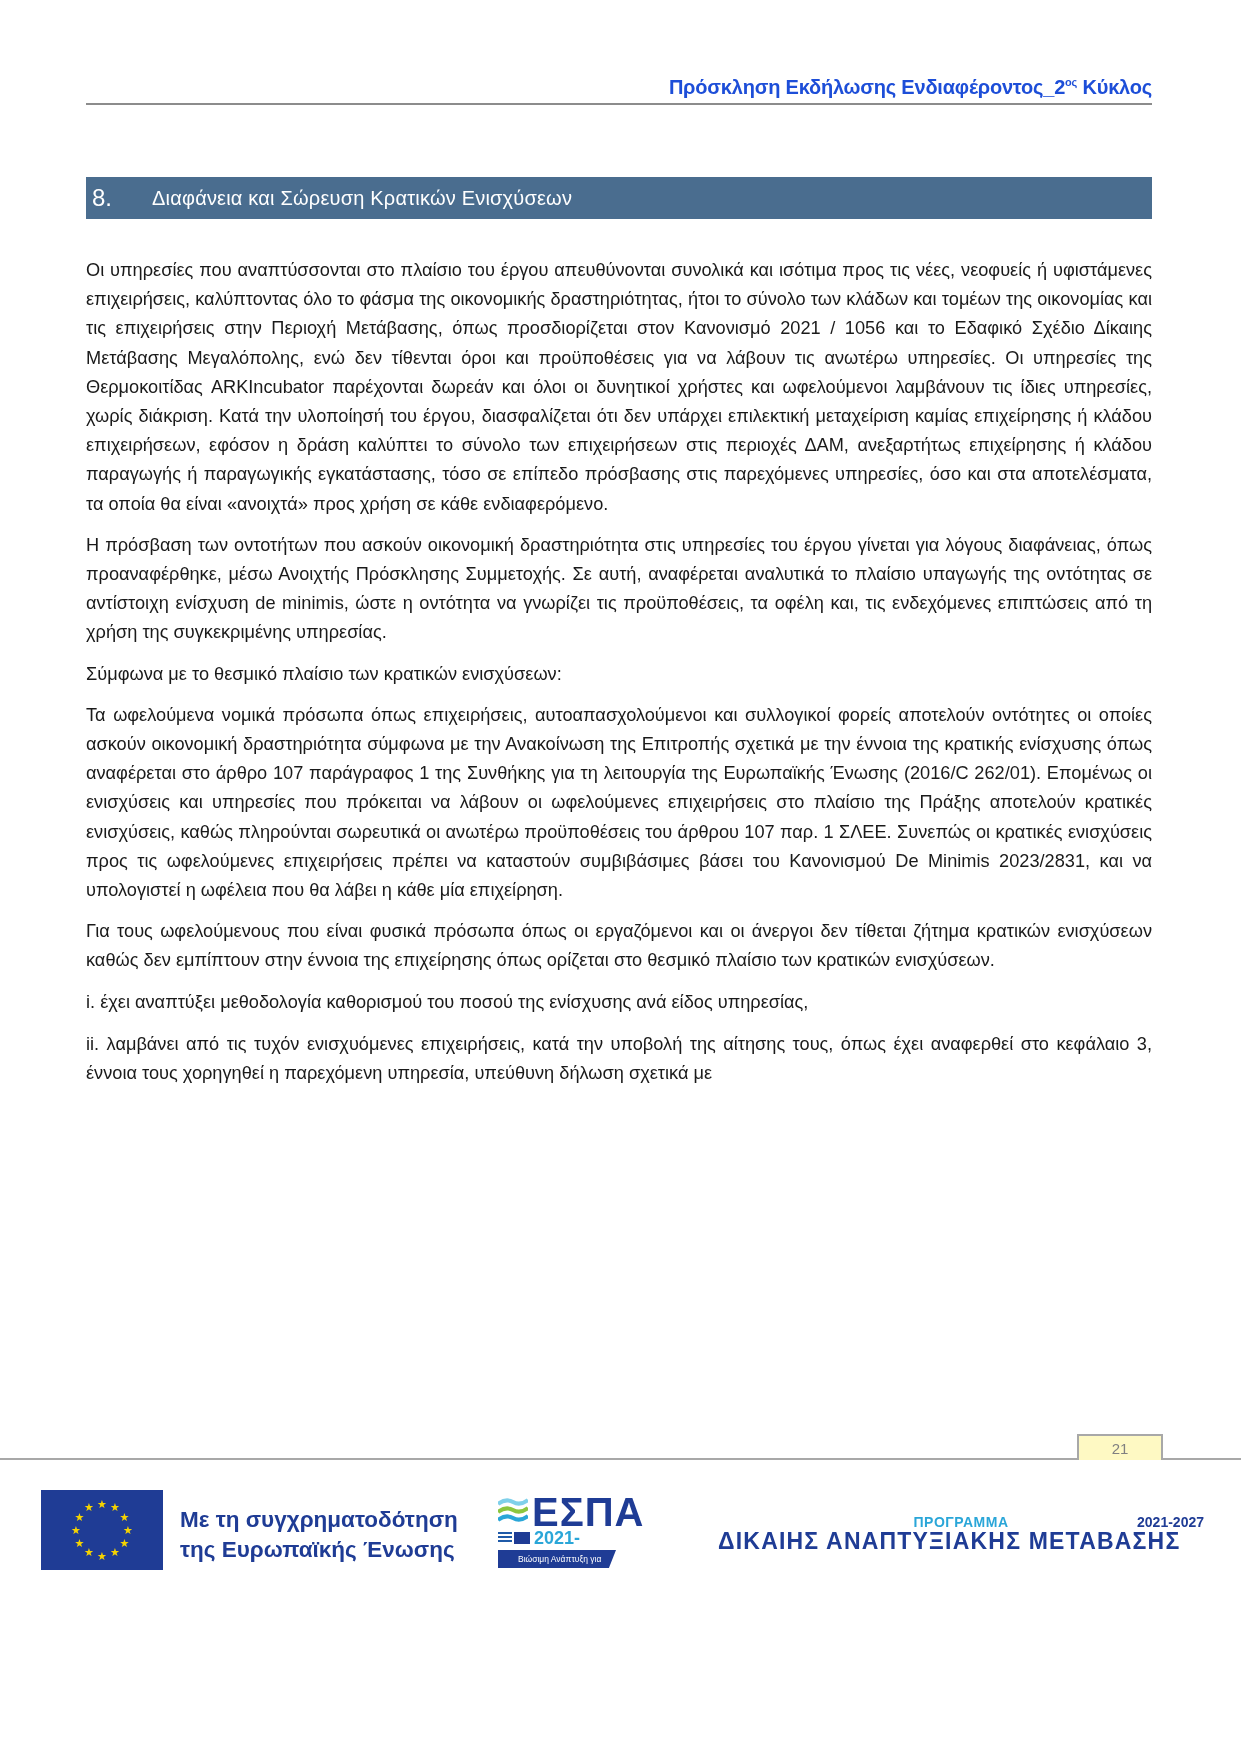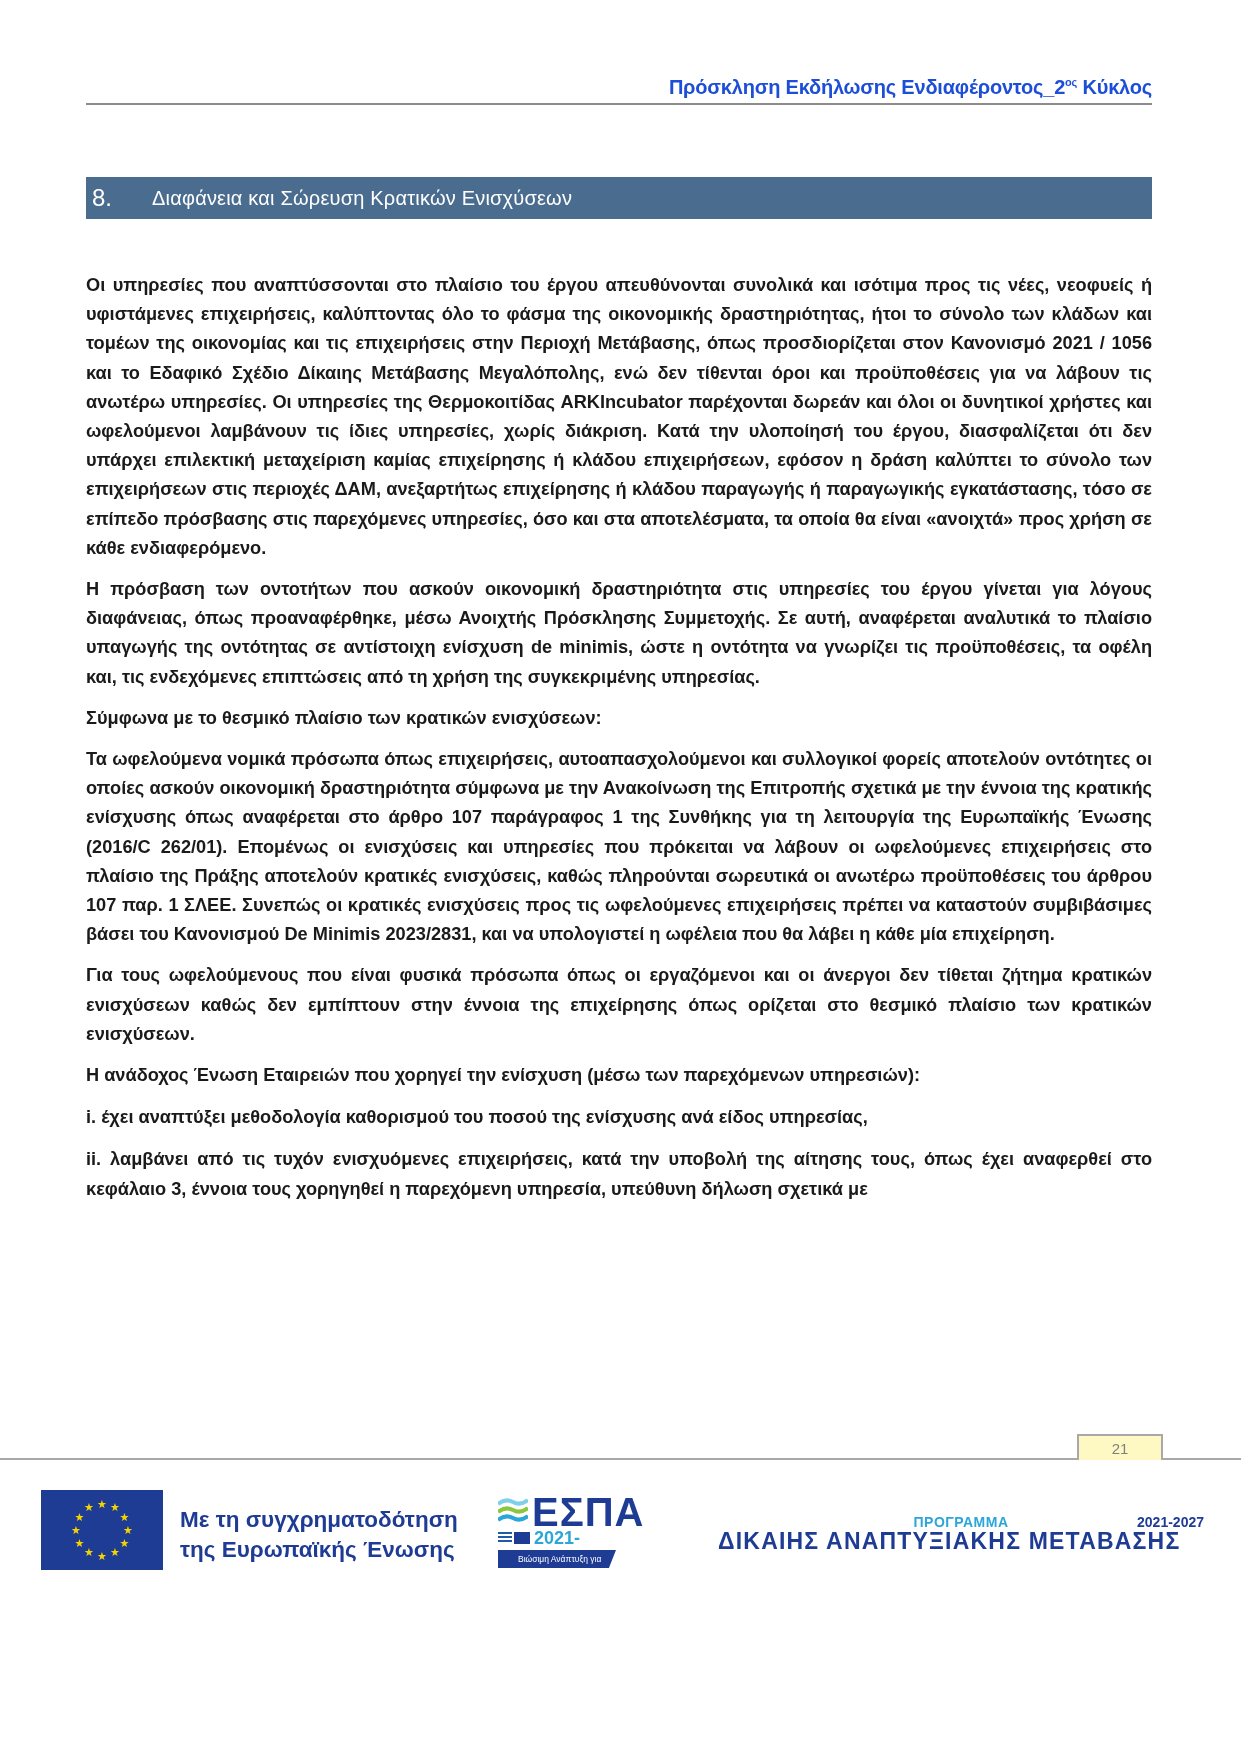--- a/index.html
+++ b/index.html
@@ -10,22 +10,22 @@
     text-align: right; font-size: 20px; font-weight: bold; color: #1d4ed8; letter-spacing: -0.2px; }
   .running-header sup { font-size: 11px; vertical-align: 8px; }
   .header-rule { position: absolute; left: 86px; top: 103px; width: 1066px; height: 0;
     border-top: 2px solid #8c8c8c; }
 
   .section-band { position: absolute; left: 86px; top: 177px; width: 1066px; height: 42px;
     background: #4a6d8f; color: #ffffff; display: flex; align-items: center; }
   .section-band .num { font-size: 24px; margin-left: 6px; width: 60px; }
   .section-band .title { font-size: 20px; letter-spacing: 0.2px; }
 
-  .content { position: absolute; left: 86px; top: 271px; width: 1066px;
-    font-size: 18.2px; line-height: 29.2px; text-align: justify; font-weight: bold; }
+  .content { position: absolute; left: 86px; top: 256px; width: 1066px;
+    font-size: 18.2px; line-height: 29.2px; text-align: justify; }
   .content p { margin: 0 0 12px 0; }
   .content p.tight { margin-bottom: 13px; }
 
   .footer-rule-left { position: absolute; left: 0; top: 1458px; width: 1077px; border-top: 2px solid #a8a8a8; }
   .footer-rule-right { position: absolute; left: 1163px; top: 1458px; width: 78px; border-top: 2px solid #a8a8a8; }
   .page-tab { position: absolute; left: 1077px; top: 1434px; width: 86px; height: 26px;
     border: 2px solid #a8a8a8; border-bottom: none; box-sizing: border-box; background: #fef9c3;
     text-align: center; font-size: 15px; color: #808080; line-height: 26px; }
 
   .eu-flag { position: absolute; left: 41px; top: 1490px; width: 122px; height: 80px; background: #1f3c95; }
@@ -61,21 +61,20 @@
   <span class="num">8.</span>
   <span class="title">Διαφάνεια και Σώρευση Κρατικών Ενισχύσεων</span>
 </div>
 
 <div class="content">
   <p>Οι υπηρεσίες που αναπτύσσονται στο πλαίσιο του έργου απευθύνονται συνολικά και ισότιμα προς τις νέες, νεοφυείς ή υφιστάμενες επιχειρήσεις, καλύπτοντας όλο το φάσμα της οικονομικής δραστηριότητας, ήτοι το σύνολο των κλάδων και τομέων της οικονομίας και τις επιχειρήσεις στην Περιοχή Μετάβασης, όπως προσδιορίζεται στον Κανονισμό 2021 / 1056 και το Εδαφικό Σχέδιο Δίκαιης Μετάβασης Μεγαλόπολης, ενώ δεν τίθενται όροι και προϋποθέσεις για να λάβουν τις ανωτέρω υπηρεσίες. Οι υπηρεσίες της Θερμοκοιτίδας ARKIncubator παρέχονται δωρεάν και όλοι οι δυνητικοί χρήστες και ωφελούμενοι λαμβάνουν τις ίδιες υπηρεσίες, χωρίς διάκριση. Κατά την υλοποίησή του έργου, διασφαλίζεται ότι δεν υπάρχει επιλεκτική μεταχείριση καμίας επιχείρησης ή κλάδου επιχειρήσεων, εφόσον η δράση καλύπτει το σύνολο των επιχειρήσεων στις περιοχές ΔΑΜ, ανεξαρτήτως επιχείρησης ή κλάδου παραγωγής ή παραγωγικής εγκατάστασης, τόσο σε επίπεδο πρόσβασης στις παρεχόμενες υπηρεσίες, όσο και στα αποτελέσματα, τα οποία θα είναι «ανοιχτά» προς χρήση σε κάθε ενδιαφερόμενο.</p>
   <p>Η πρόσβαση των οντοτήτων που ασκούν οικονομική δραστηριότητα στις υπηρεσίες του έργου  γίνεται για λόγους διαφάνειας, όπως προαναφέρθηκε, μέσω Ανοιχτής Πρόσκλησης Συμμετοχής. Σε αυτή, αναφέρεται αναλυτικά το πλαίσιο υπαγωγής της οντότητας  σε αντίστοιχη ενίσχυση de minimis, ώστε η οντότητα  να γνωρίζει τις προϋποθέσεις, τα οφέλη και, τις ενδεχόμενες επιπτώσεις από τη χρήση της συγκεκριμένης υπηρεσίας.</p>
   <p>Σύμφωνα με το θεσμικό πλαίσιο των κρατικών ενισχύσεων:</p>
   <p>Τα ωφελούμενα νομικά πρόσωπα όπως επιχειρήσεις, αυτοαπασχολούμενοι και συλλογικοί φορείς αποτελούν οντότητες οι οποίες ασκούν οικονομική δραστηριότητα σύμφωνα με την Ανακοίνωση της Επιτροπής σχετικά με την έννοια της κρατικής ενίσχυσης όπως αναφέρεται στο άρθρο 107 παράγραφος 1 της Συνθήκης για τη λειτουργία της Ευρωπαϊκής Ένωσης (2016/C 262/01). Επομένως οι ενισχύσεις και υπηρεσίες που πρόκειται να λάβουν οι ωφελούμενες επιχειρήσεις στο πλαίσιο της Πράξης αποτελούν κρατικές ενισχύσεις, καθώς πληρούνται σωρευτικά οι ανωτέρω προϋποθέσεις του άρθρου 107 παρ. 1 ΣΛΕΕ. Συνεπώς οι κρατικές ενισχύσεις προς τις ωφελούμενες επιχειρήσεις πρέπει να καταστούν συμβιβάσιμες βάσει του Κανονισμού De Minimis 2023/2831, και να υπολογιστεί η ωφέλεια που θα λάβει η κάθε μία επιχείρηση.</p>
   <p>Για τους ωφελούμενους που είναι φυσικά πρόσωπα όπως οι εργαζόμενοι και οι άνεργοι δεν τίθεται ζήτημα κρατικών ενισχύσεων καθώς δεν εμπίπτουν στην έννοια της επιχείρησης όπως ορίζεται στο θεσμικό πλαίσιο των κρατικών ενισχύσεων.</p>
-  <p class="tight">Η  ανάδοχος Ένωση Εταιρειών που χορηγεί την ενίσχυση (μέσω των παρεχόμενων υπηρεσιών):</p>
   <p class="tight">i. έχει αναπτύξει μεθοδολογία καθορισμού του ποσού της ενίσχυσης ανά είδος υπηρεσίας,</p>
   <p>ii. λαμβάνει από τις τυχόν ενισχυόμενες επιχειρήσεις, κατά την υποβολή της αίτησης τους, όπως έχει αναφερθεί στο κεφάλαιο 3, έννοια τους χορηγηθεί η παρεχόμενη υπηρεσία, υπεύθυνη δήλωση σχετικά με</p>
 </div>
 
 <div class="footer-rule-left"></div>
 <div class="page-tab">21</div>
 <div class="footer-rule-right"></div>
 
 <div class="eu-flag" id="euflag">
     <span class="star" style="left: 55.5px; top: 8.5px;">★</span>

